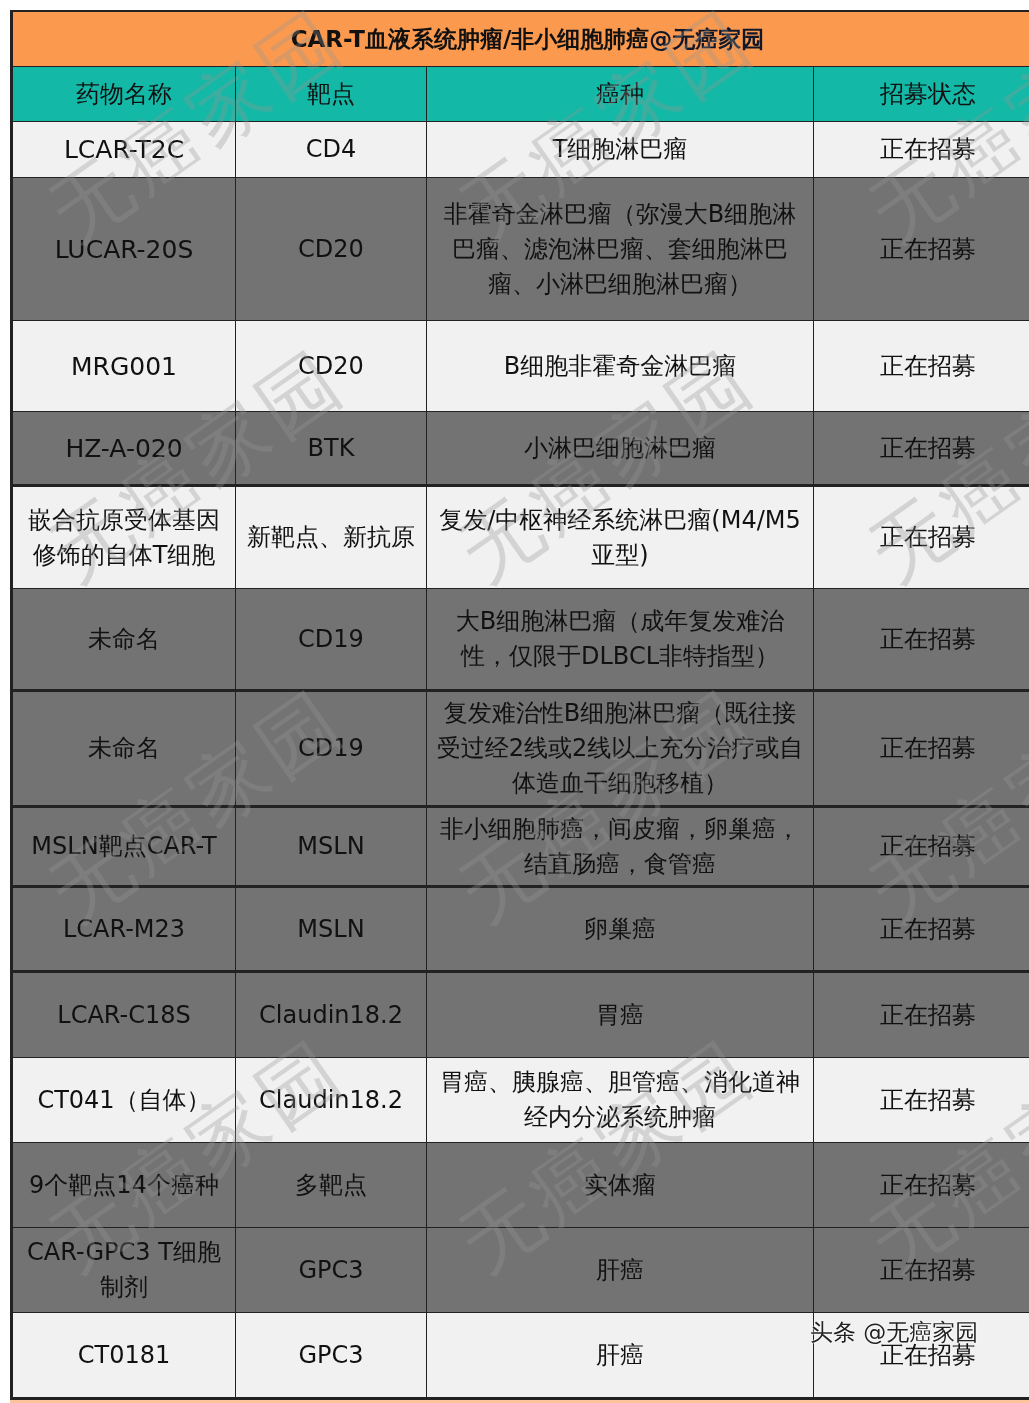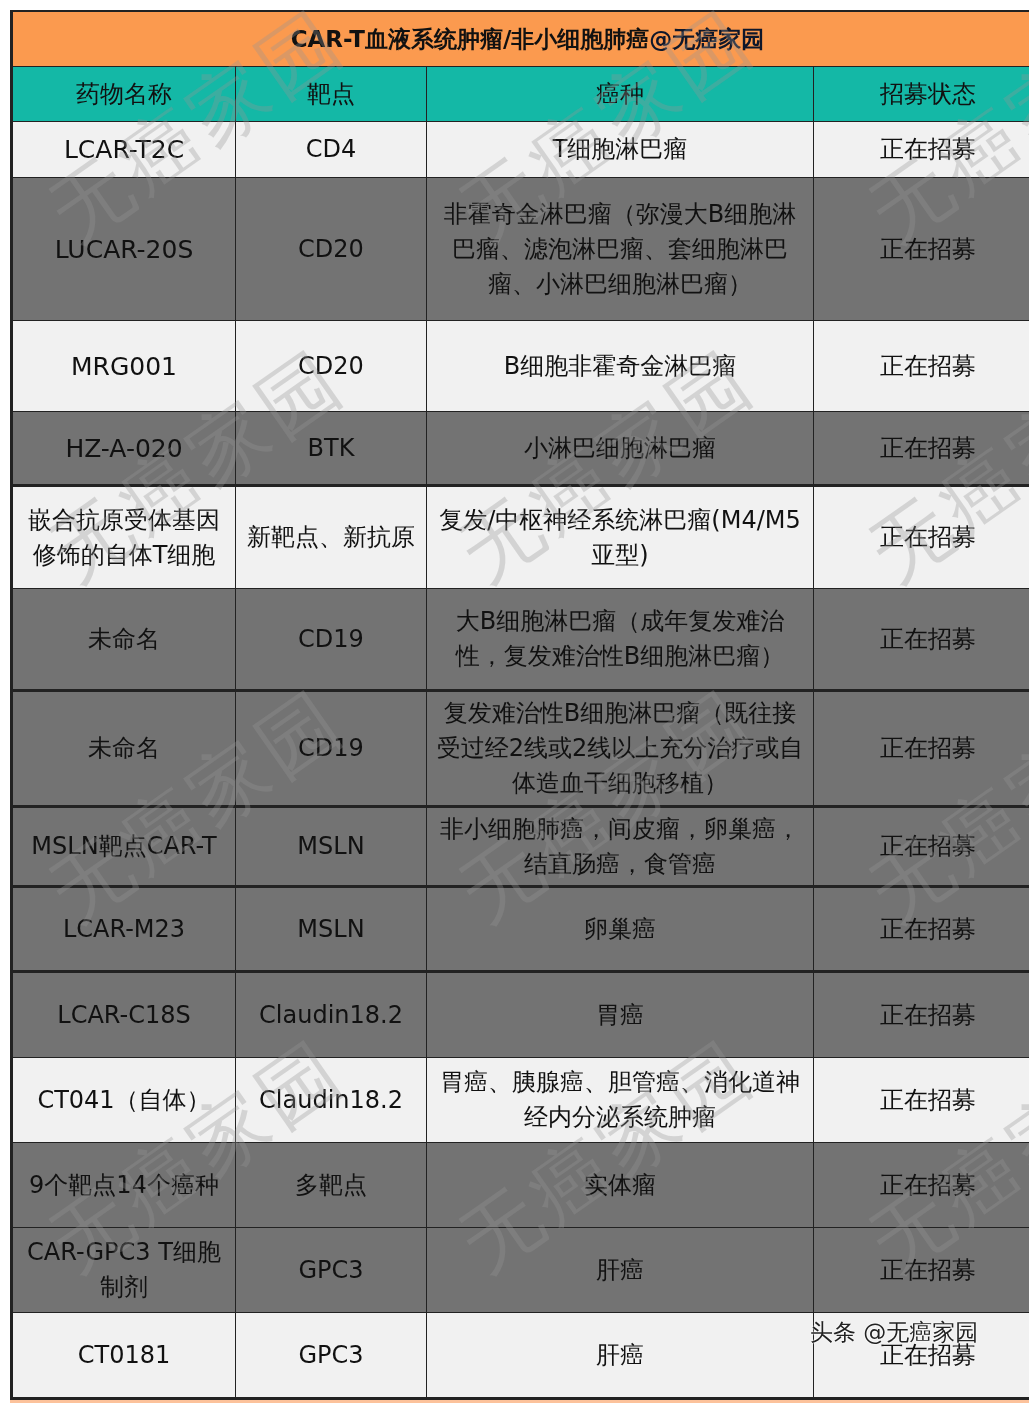--- a/index.html
+++ b/index.html
@@ -115,21 +115,21 @@
       </tr>
       <tr class="shade thick-top" style="height:103px">
         <td>嵌合抗原受体基因修饰的自体T细胞</td>
         <td>新靶点、新抗原</td>
         <td>复发/中枢神经系统淋巴瘤(M4/M5亚型)</td>
         <td>正在招募</td>
       </tr>
       <tr class="plain" style="height:102px">
         <td>未命名</td>
         <td>CD19</td>
-        <td>大B细胞淋巴瘤（成年复发难治性，复发难治性B细胞淋巴瘤）</td>
+        <td>大B细胞淋巴瘤（成年复发难治性，仅限于DLBCL非特指型）</td>
         <td>正在招募</td>
       </tr>
       <tr class="plain thick-top" style="height:116px">
         <td>未命名</td>
         <td>CD19</td>
         <td>复发难治性B细胞淋巴瘤（既往接受过经2线或2线以上充分治疗或自体造血干细胞移植）</td>
         <td>正在招募</td>
       </tr>
       <tr class="plain thick-top" style="height:80px">
         <td>MSLN靶点CAR-T</td>

